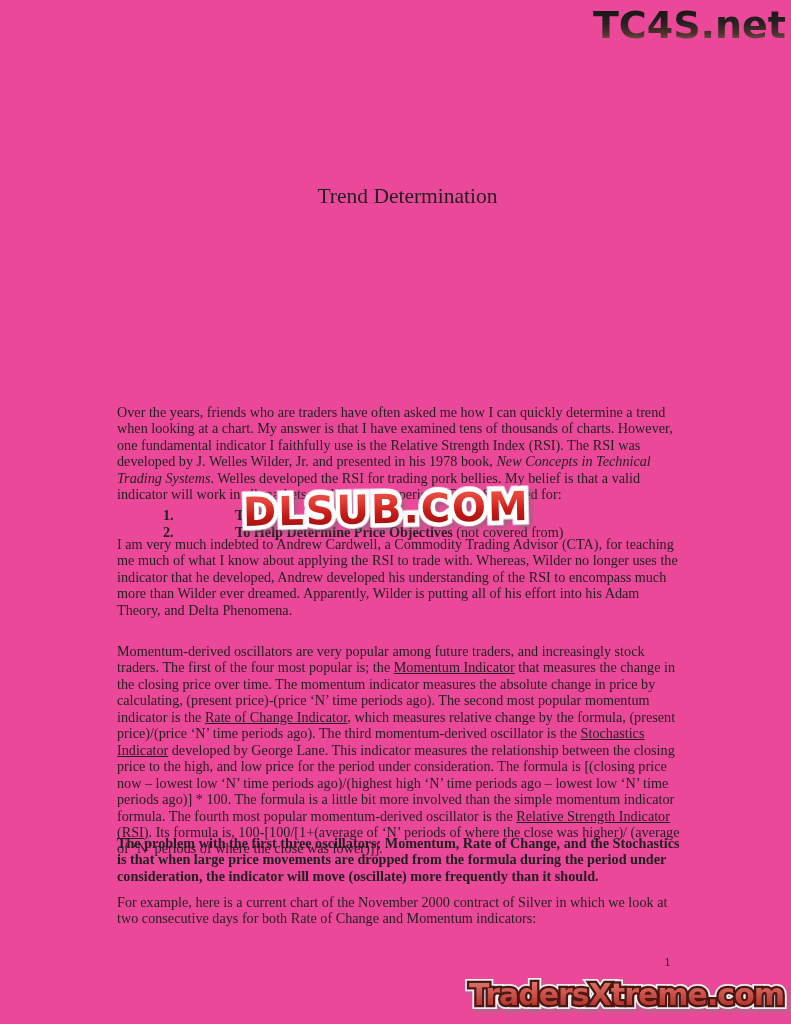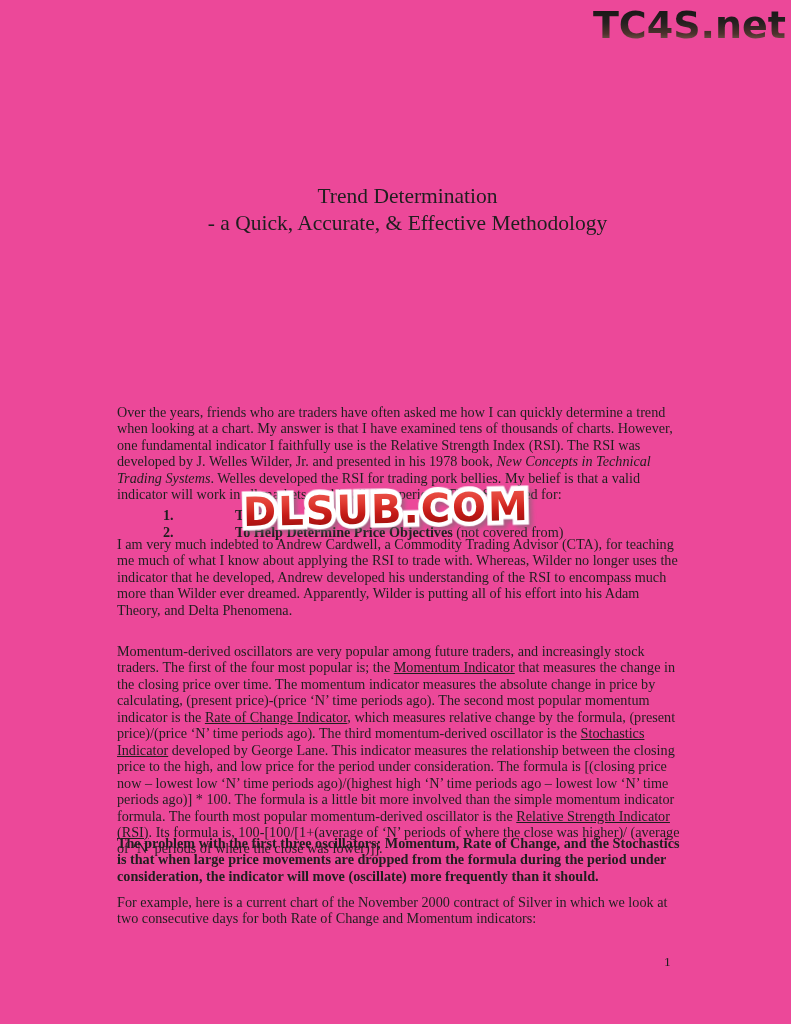--- a/index.html
+++ b/index.html
@@ -72,21 +72,20 @@
 <body>
 
 <div class="page">
 
   <div class="tc4s">
     <span>TC4S.net</span>
   </div>
 
   <h1 class="doc-title">
     <span>Trend Determination</span><br>
-    <span>- a Quick, Accurate, &amp; Effective Methodology</span>
   </h1>
 
 
   <div class="para" id="p1"><span>Over the years, friends who are traders have often asked me how I can quickly determine a trend when looking at a chart. My answer is that I have examined tens of thousands of charts. However, one fundamental indicator I faithfully use is the Relative Strength Index (RSI). The RSI was developed by J. Welles Wilder, Jr. and presented in his 1978 book, </span><em>New Concepts in Technical Trading Systems</em><span>. Welles developed the RSI for trading pork bellies. My belief is that a valid indicator will work in all markets, and in all time periods.  The RSI is used for:</span></div>
 
   <div class="list">
     <div class="li">
       <span class="num">1.</span><span class="lbl-bold">Trend A</span><span></span>
     </div>
     <div class="li">
@@ -104,14 +103,21 @@
   <div class="para" id="p2"><span>I am very much indebted to Andrew Cardwell, a Commodity Trading Advisor (CTA), for teaching me much of what I know about applying the RSI to trade with. Whereas, Wilder no longer uses the indicator that he developed, Andrew developed his understanding of the RSI to encompass much more than Wilder ever dreamed. Apparently, Wilder is putting all of his effort into his Adam Theory, and Delta Phenomena.</span></div>
 
   <div class="para" id="p3"><span>Momentum-derived oscillators are very popular among future traders, and increasingly stock traders. The first of the four most popular is; the </span><span class="u">Momentum Indicator</span><span> that measures the change in the closing price over time. The momentum indicator measures the absolute change in price by calculating,  (present price)-(price ‘N’ time periods ago). The second most popular momentum indicator is the </span><span class="u">Rate of Change Indicator</span><span>, which measures relative change by the formula, (present price)/(price ‘N’ time periods ago). The third momentum-derived oscillator is the </span><span class="u">Stochastics Indicator</span><span> developed by George Lane. This indicator measures the relationship between the closing price to the high, and low price for the period under consideration. The formula is [(closing price now – lowest low ‘N’ time periods ago)/(highest high ‘N’ time periods ago – lowest low ‘N’ time periods ago)] * 100. The formula is a little bit more involved than the simple momentum indicator formula. The fourth most popular momentum-derived oscillator is the </span><span class="u">Relative Strength Indicator (RSI)</span><span>. Its formula is, 100-[100/[1+(average of ‘N’ periods of where the close was higher)/ (average of ‘N’ periods of where the close was lower)]].</span></div>
 
   <div class="para" id="p4"><span>The problem with the first three oscillators; Momentum, Rate of Change, and the Stochastics is that when large price movements are dropped from the formula during the period under consideration, the indicator will move (oscillate) more frequently than it should.</span></div>
 
   <div class="para" id="p5"><span>For example, here is a current chart of the November 2000 contract of Silver in which we look at two consecutive days for both Rate of Change and Momentum indicators:</span></div>
 
   <div class="pagenum">1</div>
 
+  <div class="txtreme">
+    <span class="ft-inner">
+      <span class="ft-back">TradersXtreme.com</span>
+      <span class="ft-mid">TradersXtreme.com</span>
+      <span class="ft-front">TradersXtreme.com</span>
+    </span>
+  </div>
 
 </div>
 
 </body></html>

